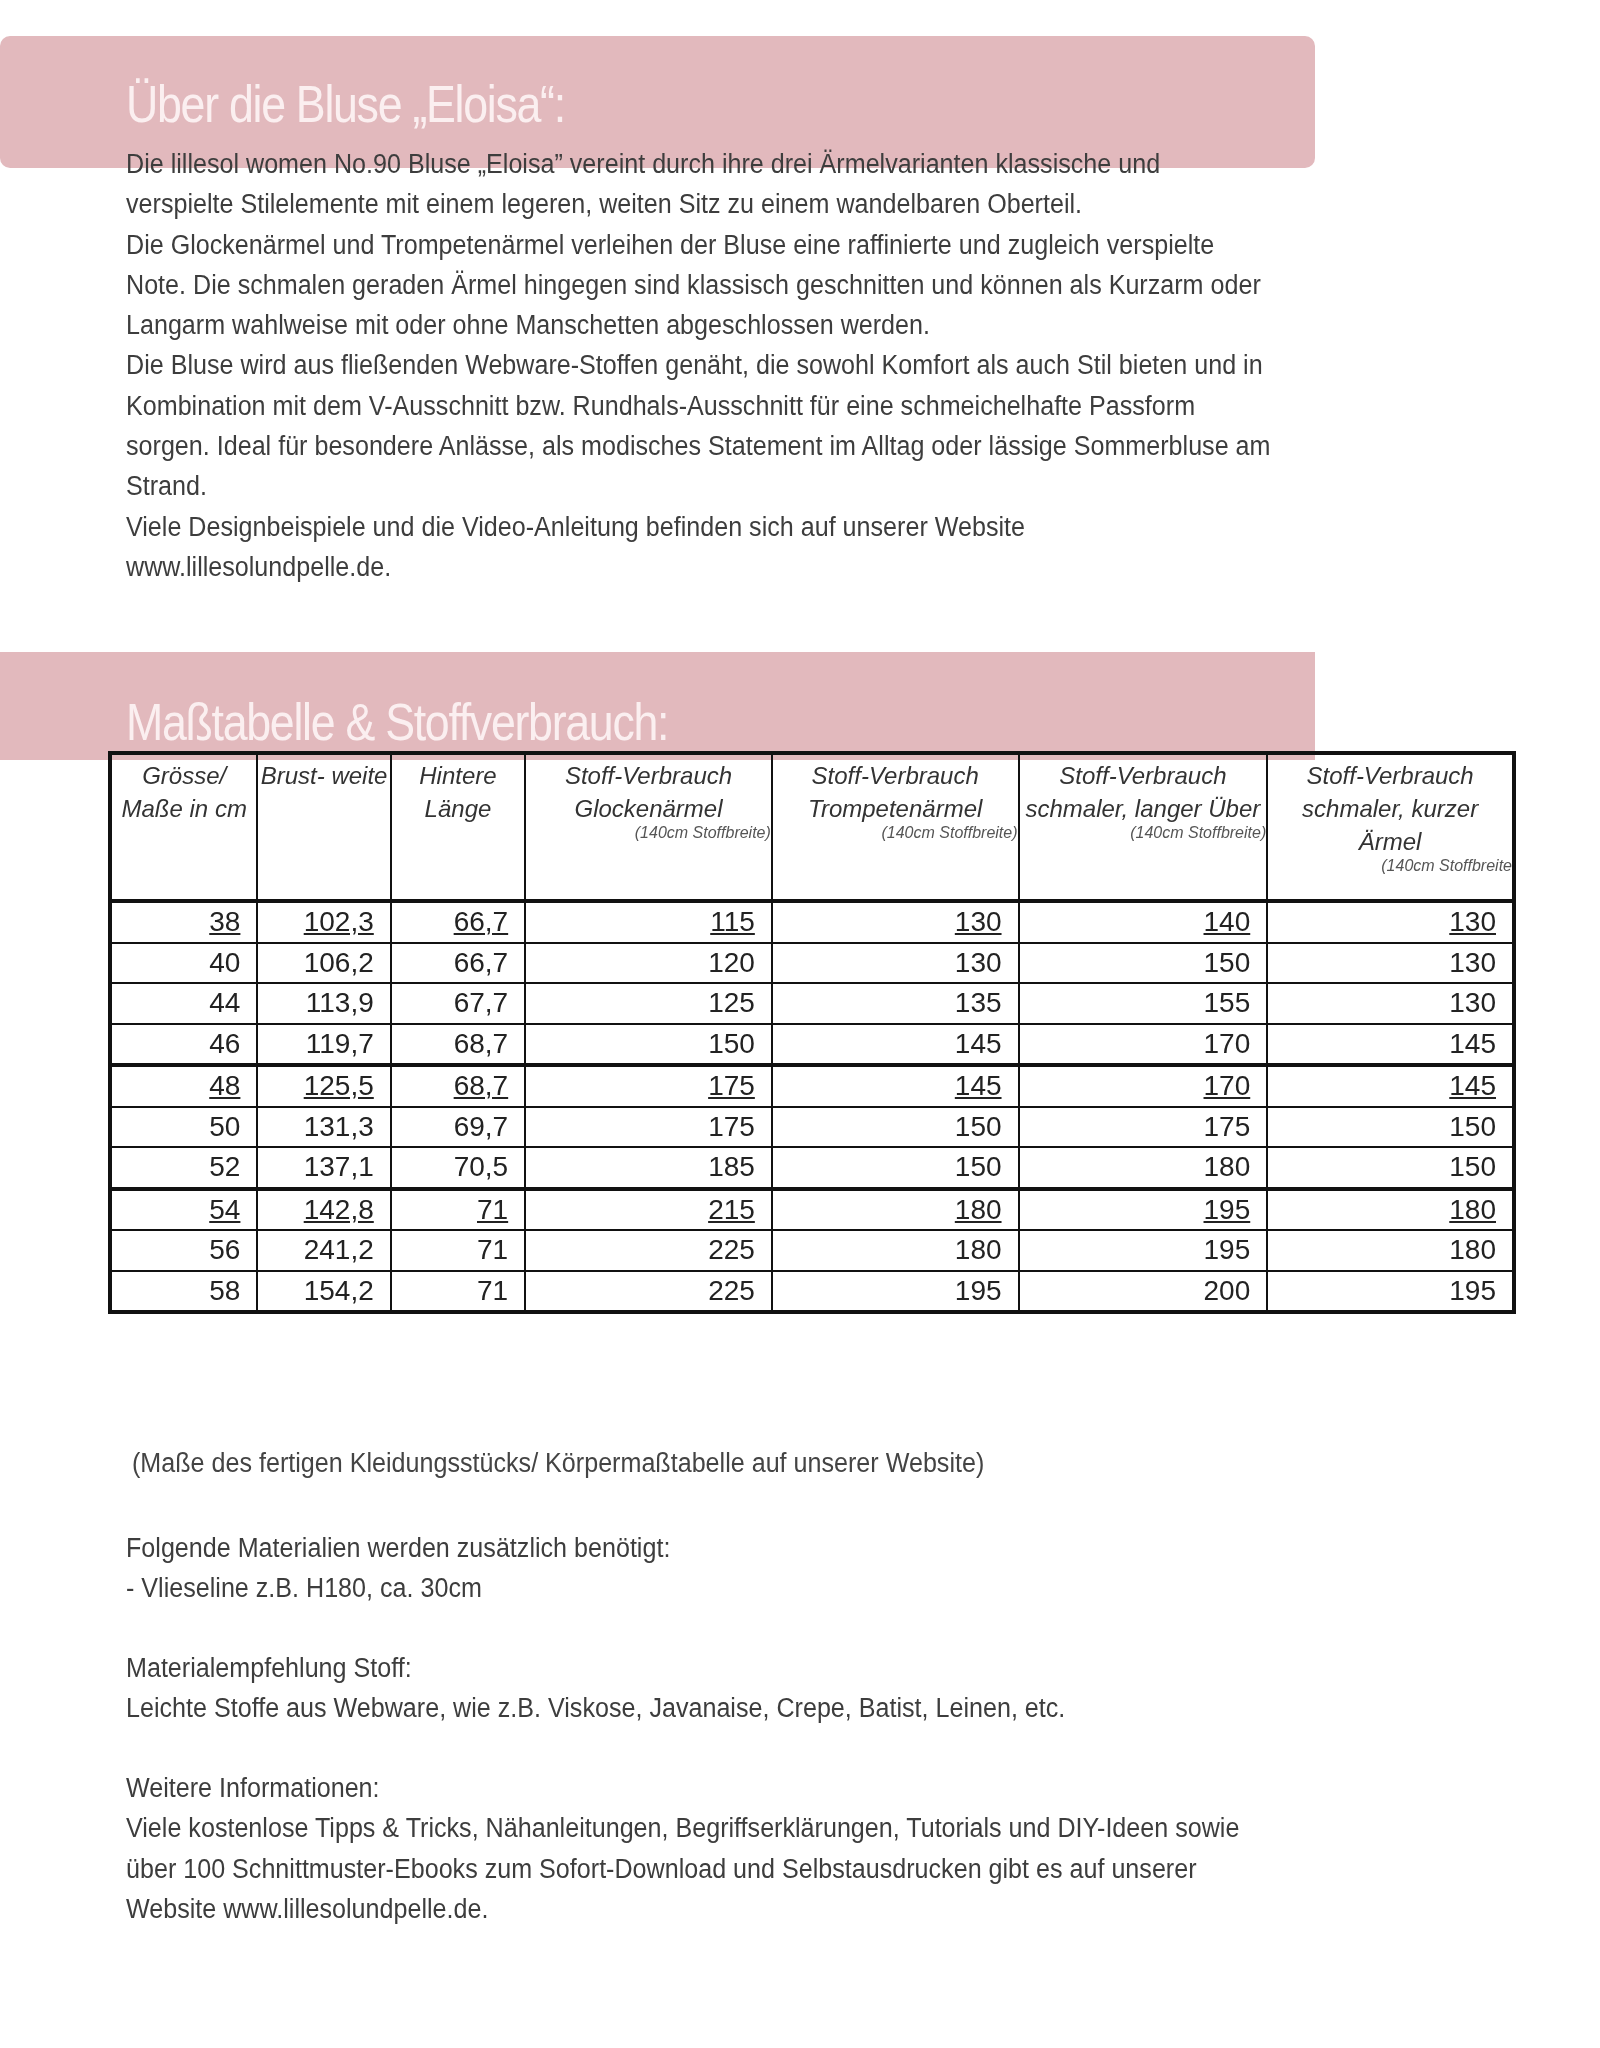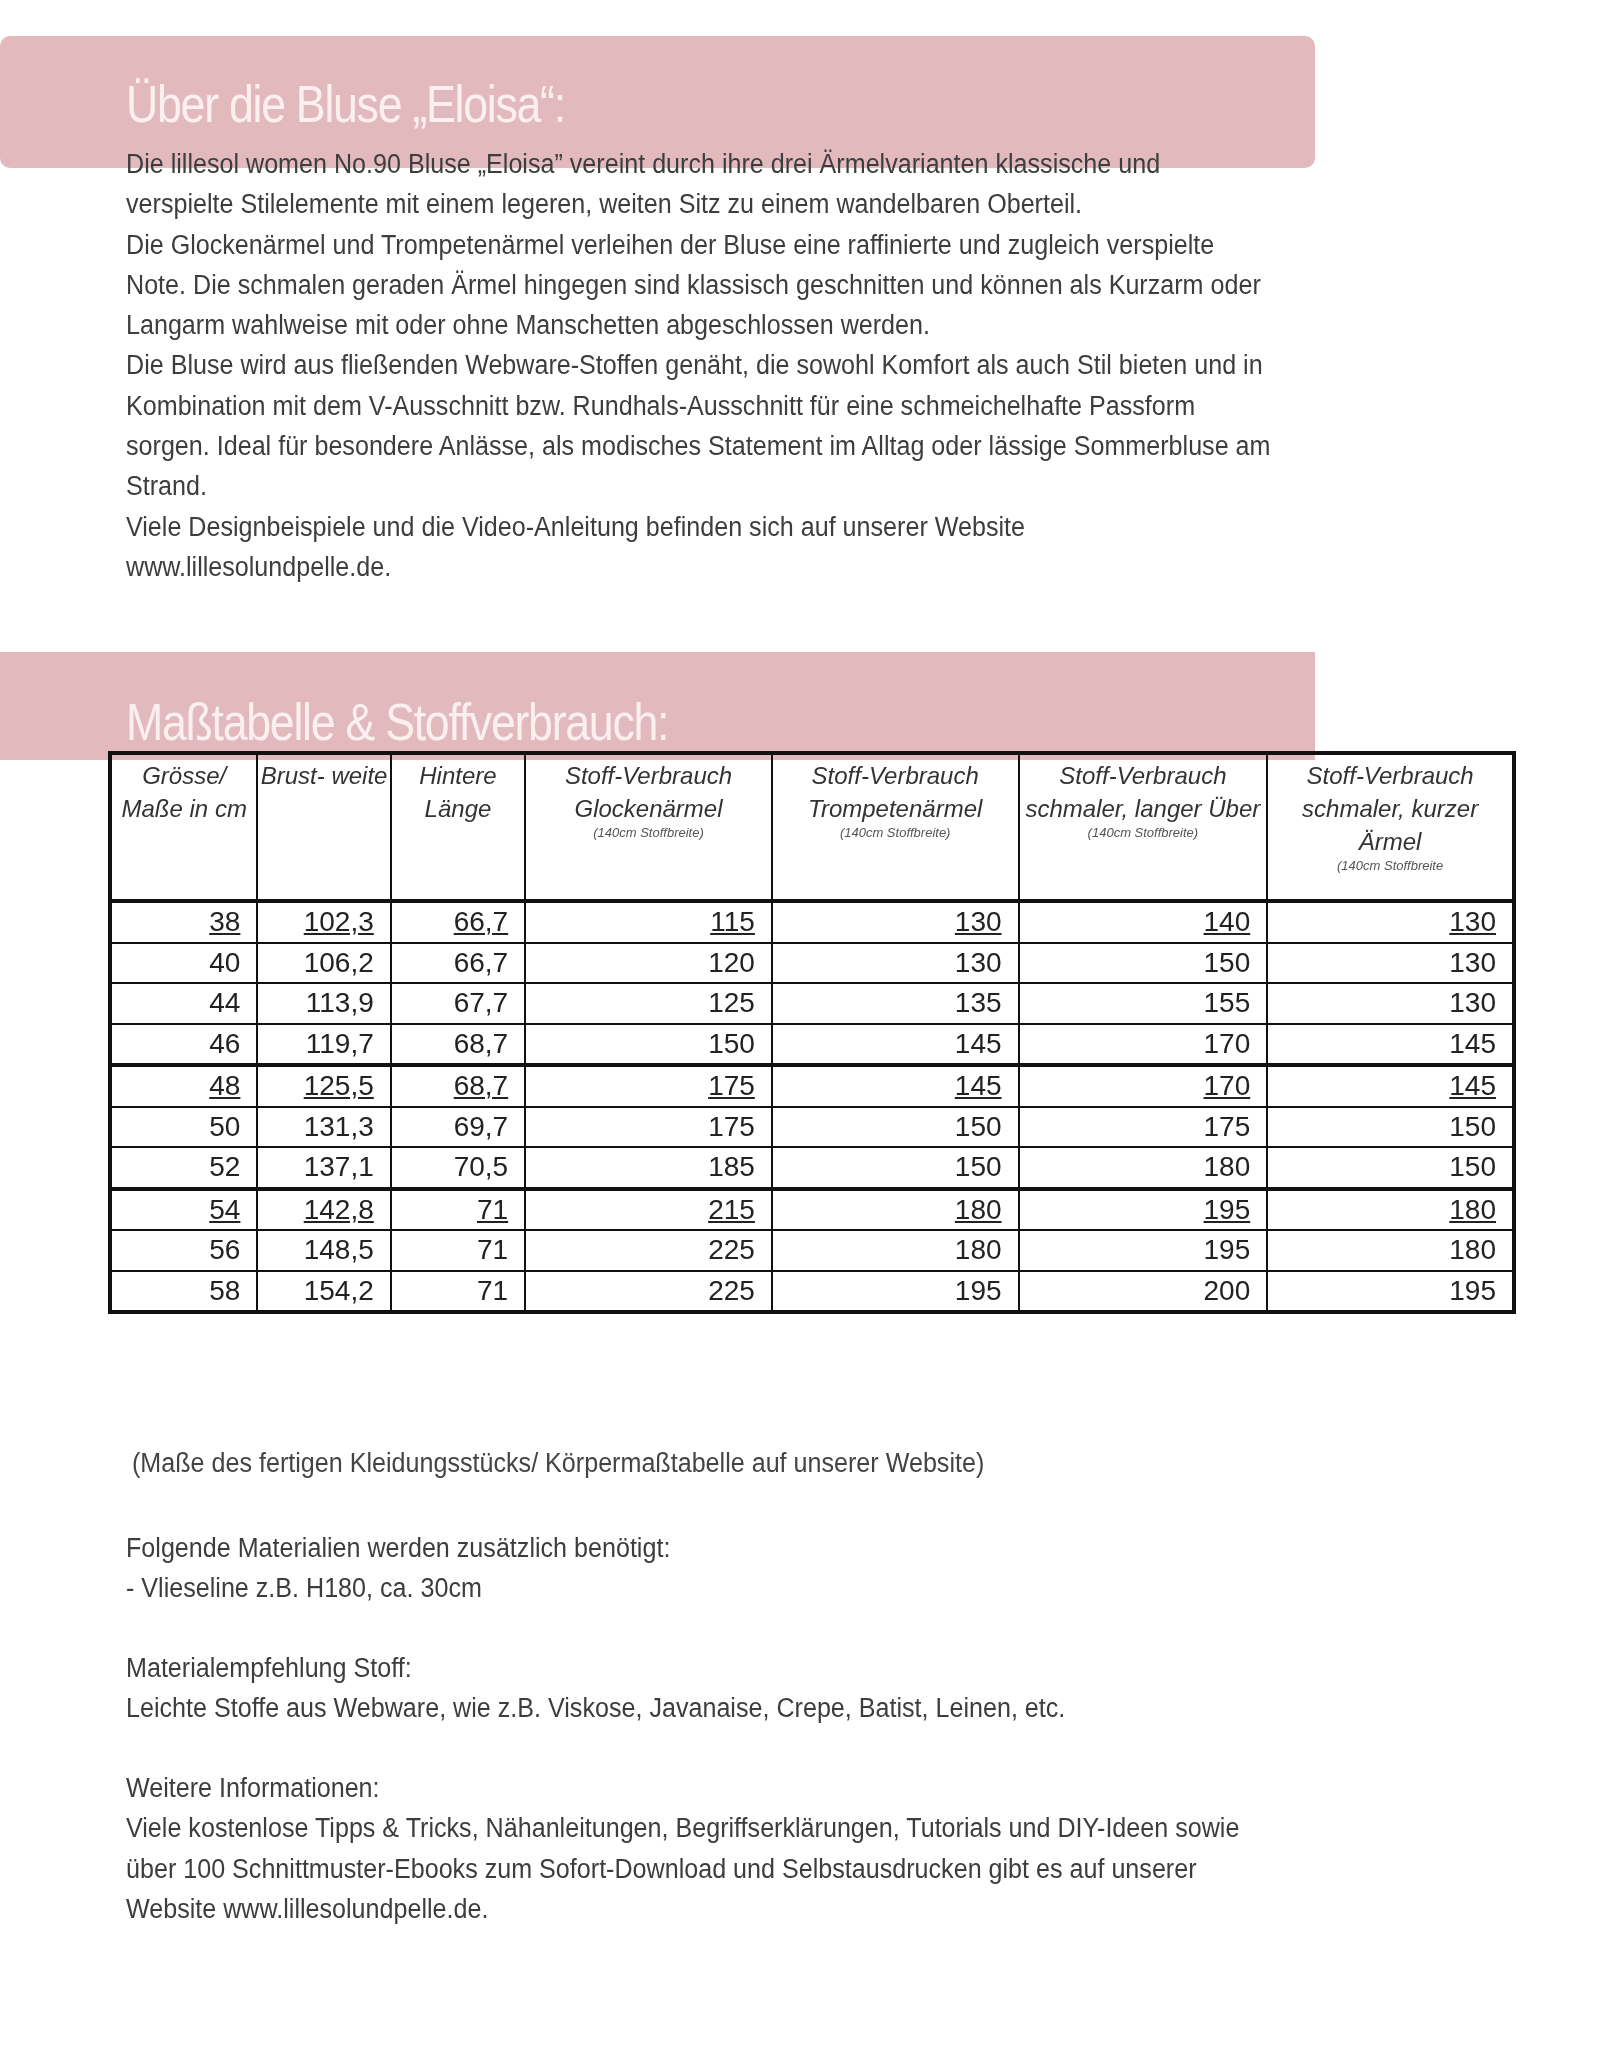--- a/index.html
+++ b/index.html
@@ -33,21 +33,21 @@
       position: absolute; left: 108px; top: 751px; width: 1408px;
       border-collapse: collapse; border: 4px solid #111;
       font-family: "Liberation Sans", sans-serif; table-layout: fixed;
     }
     #size-table th, #size-table td { border: 2px solid #111; padding: 0; }
     #size-table th {
       height: 140px; vertical-align: top; font-weight: normal;
       font-size: 24px; line-height: 33px; color: #333; text-align: center;
       padding-top: 4px; border-bottom: 4px solid #111; font-style: italic;
     }
-    #size-table th .sub { display: block; font-size: 13px; line-height: 16px; color: #555; }
+    #size-table th .sub { display: block; font-size: 16px; line-height: 16px; color: #555; text-align: right; }
     #size-table td {
       height: 38.5px; text-align: right; padding-right: 16px;
       font-size: 28px; color: #222; line-height: 38px;
     }
     #size-table tr.thick td { border-top: 4px solid #111; text-decoration: underline; }
 
     #table-note { position: absolute; left: 132px; top: 1448px; font-size: 27px; color: #444; transform: scaleX(0.93); transform-origin: left top; white-space: nowrap; }
 
     .block { position: absolute; left: 126px; font-size: 27px; line-height: 40.3px; color: #3d3d3d; transform: scaleX(0.93); transform-origin: left top; }
     .block p { margin: 0; white-space: nowrap; }
@@ -169,21 +169,21 @@
         <td>54</td>
         <td>142,8</td>
         <td>71</td>
         <td>215</td>
         <td>180</td>
         <td>195</td>
         <td>180</td>
       </tr>
       <tr>
         <td>56</td>
-        <td>148,5</td>
+        <td>241,2</td>
         <td>71</td>
         <td>225</td>
         <td>180</td>
         <td>195</td>
         <td>180</td>
       </tr>
       <tr>
         <td>58</td>
         <td>154,2</td>
         <td>71</td>

